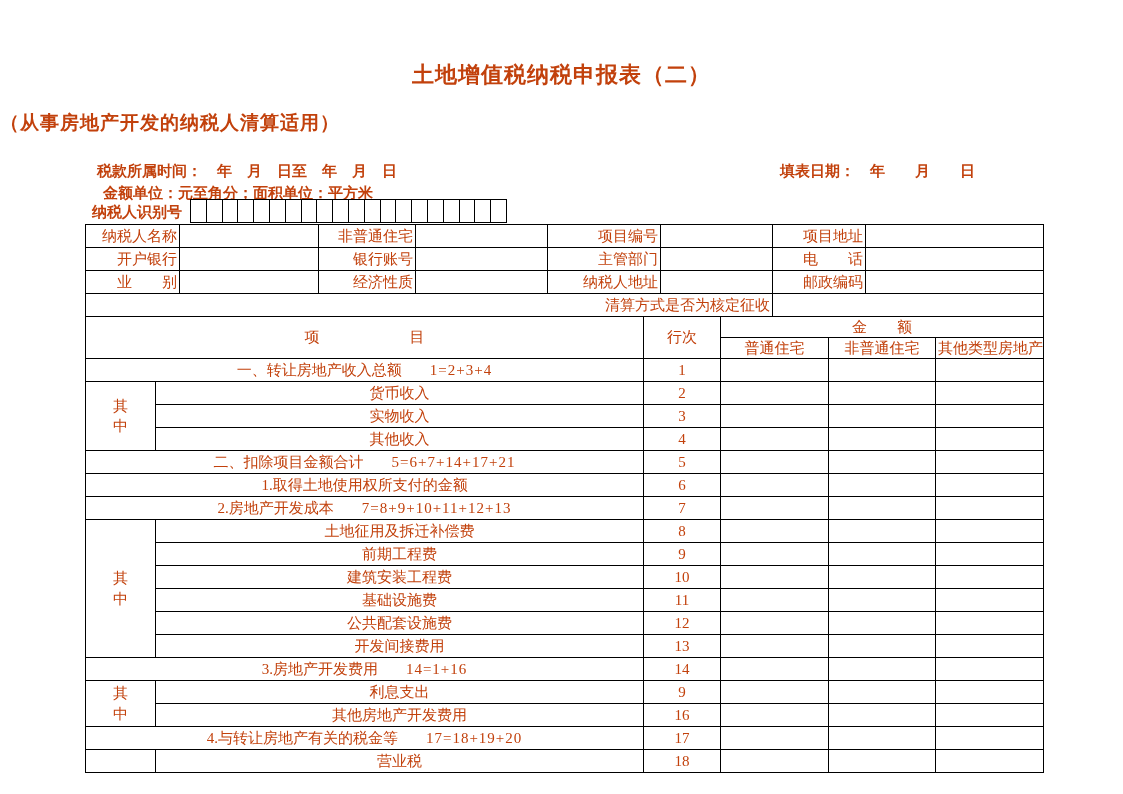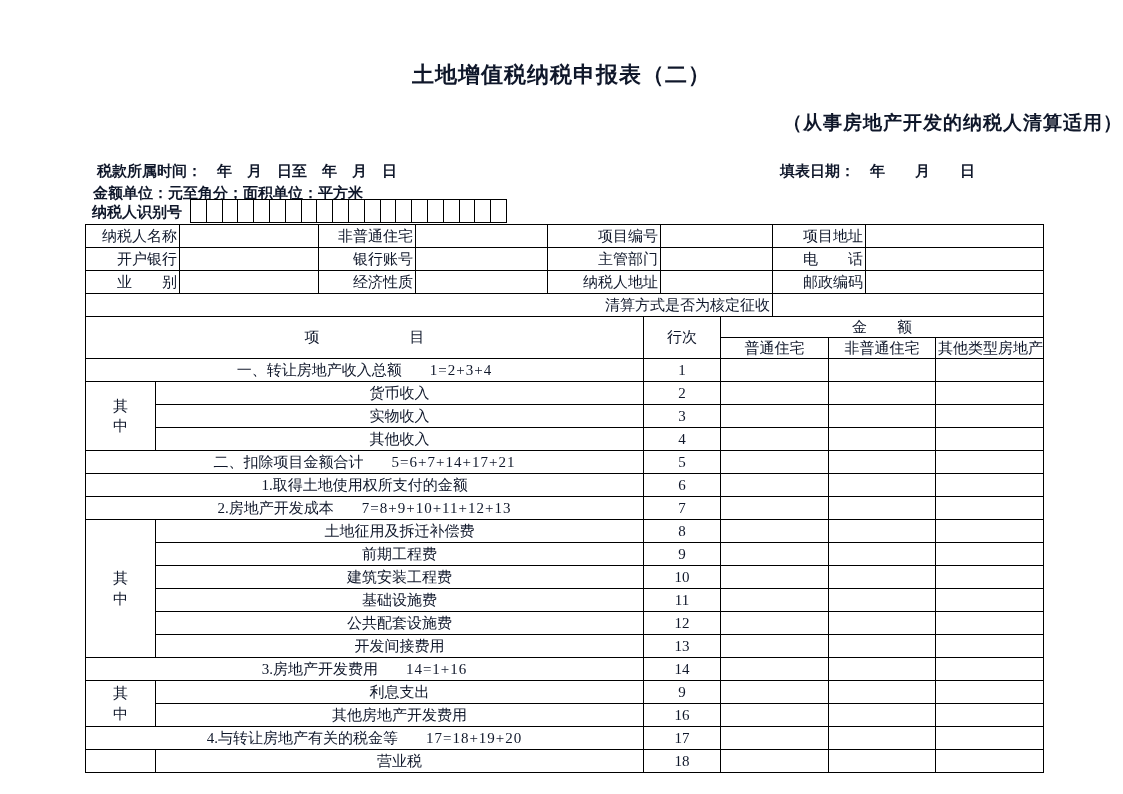--- a/index.html
+++ b/index.html
@@ -1,35 +1,35 @@
 <!DOCTYPE html>
 <html><head>
 <meta charset="utf-8">
 <style>
   html,body{margin:0;padding:0;background:#fff;}
   #page{
     position:relative;
     width:1123px;height:794px;
-    background:#ffffff;color:#0f172a;
+    background:#ffffff;color:#c2410c;
     font-family:"Liberation Serif","DejaVu Serif",serif;
     overflow:hidden;
   }
   .abs{position:absolute;}
   #doc-title{
     top:60px;left:0;width:1123px;text-align:center;
     font-size:22px;font-weight:bold;letter-spacing:1px;
   }
   #doc-subtitle{
-    top:110px;left:0;width:1123px;text-align:right;
+    top:110px;left:0;width:1123px;text-align:left;
     font-size:19px;font-weight:bold;letter-spacing:1px;
   }
   .meta{font-size:15px;font-weight:bold;white-space:pre;}
   #tax-period{top:162px;left:97px;}
   #fill-date{top:162px;left:780px;}
-  #unit-note{top:184px;left:93px;}
+  #unit-note{top:184px;left:103px;}
   #taxpayer-id-label{top:203px;left:92px;}
   #taxpayer-id-boxes{top:199px;left:190px;display:flex;}
   .id-box{
     width:14.8px;height:22px;border:1px solid #000;
     margin-left:-1px;background:#fff;
   }
   .id-box:first-child{margin-left:0;}
 
   table{border-collapse:collapse;table-layout:fixed;}
   td{border:1px solid #000;font-size:15px;padding:0 2px;overflow:hidden;white-space:nowrap;}

